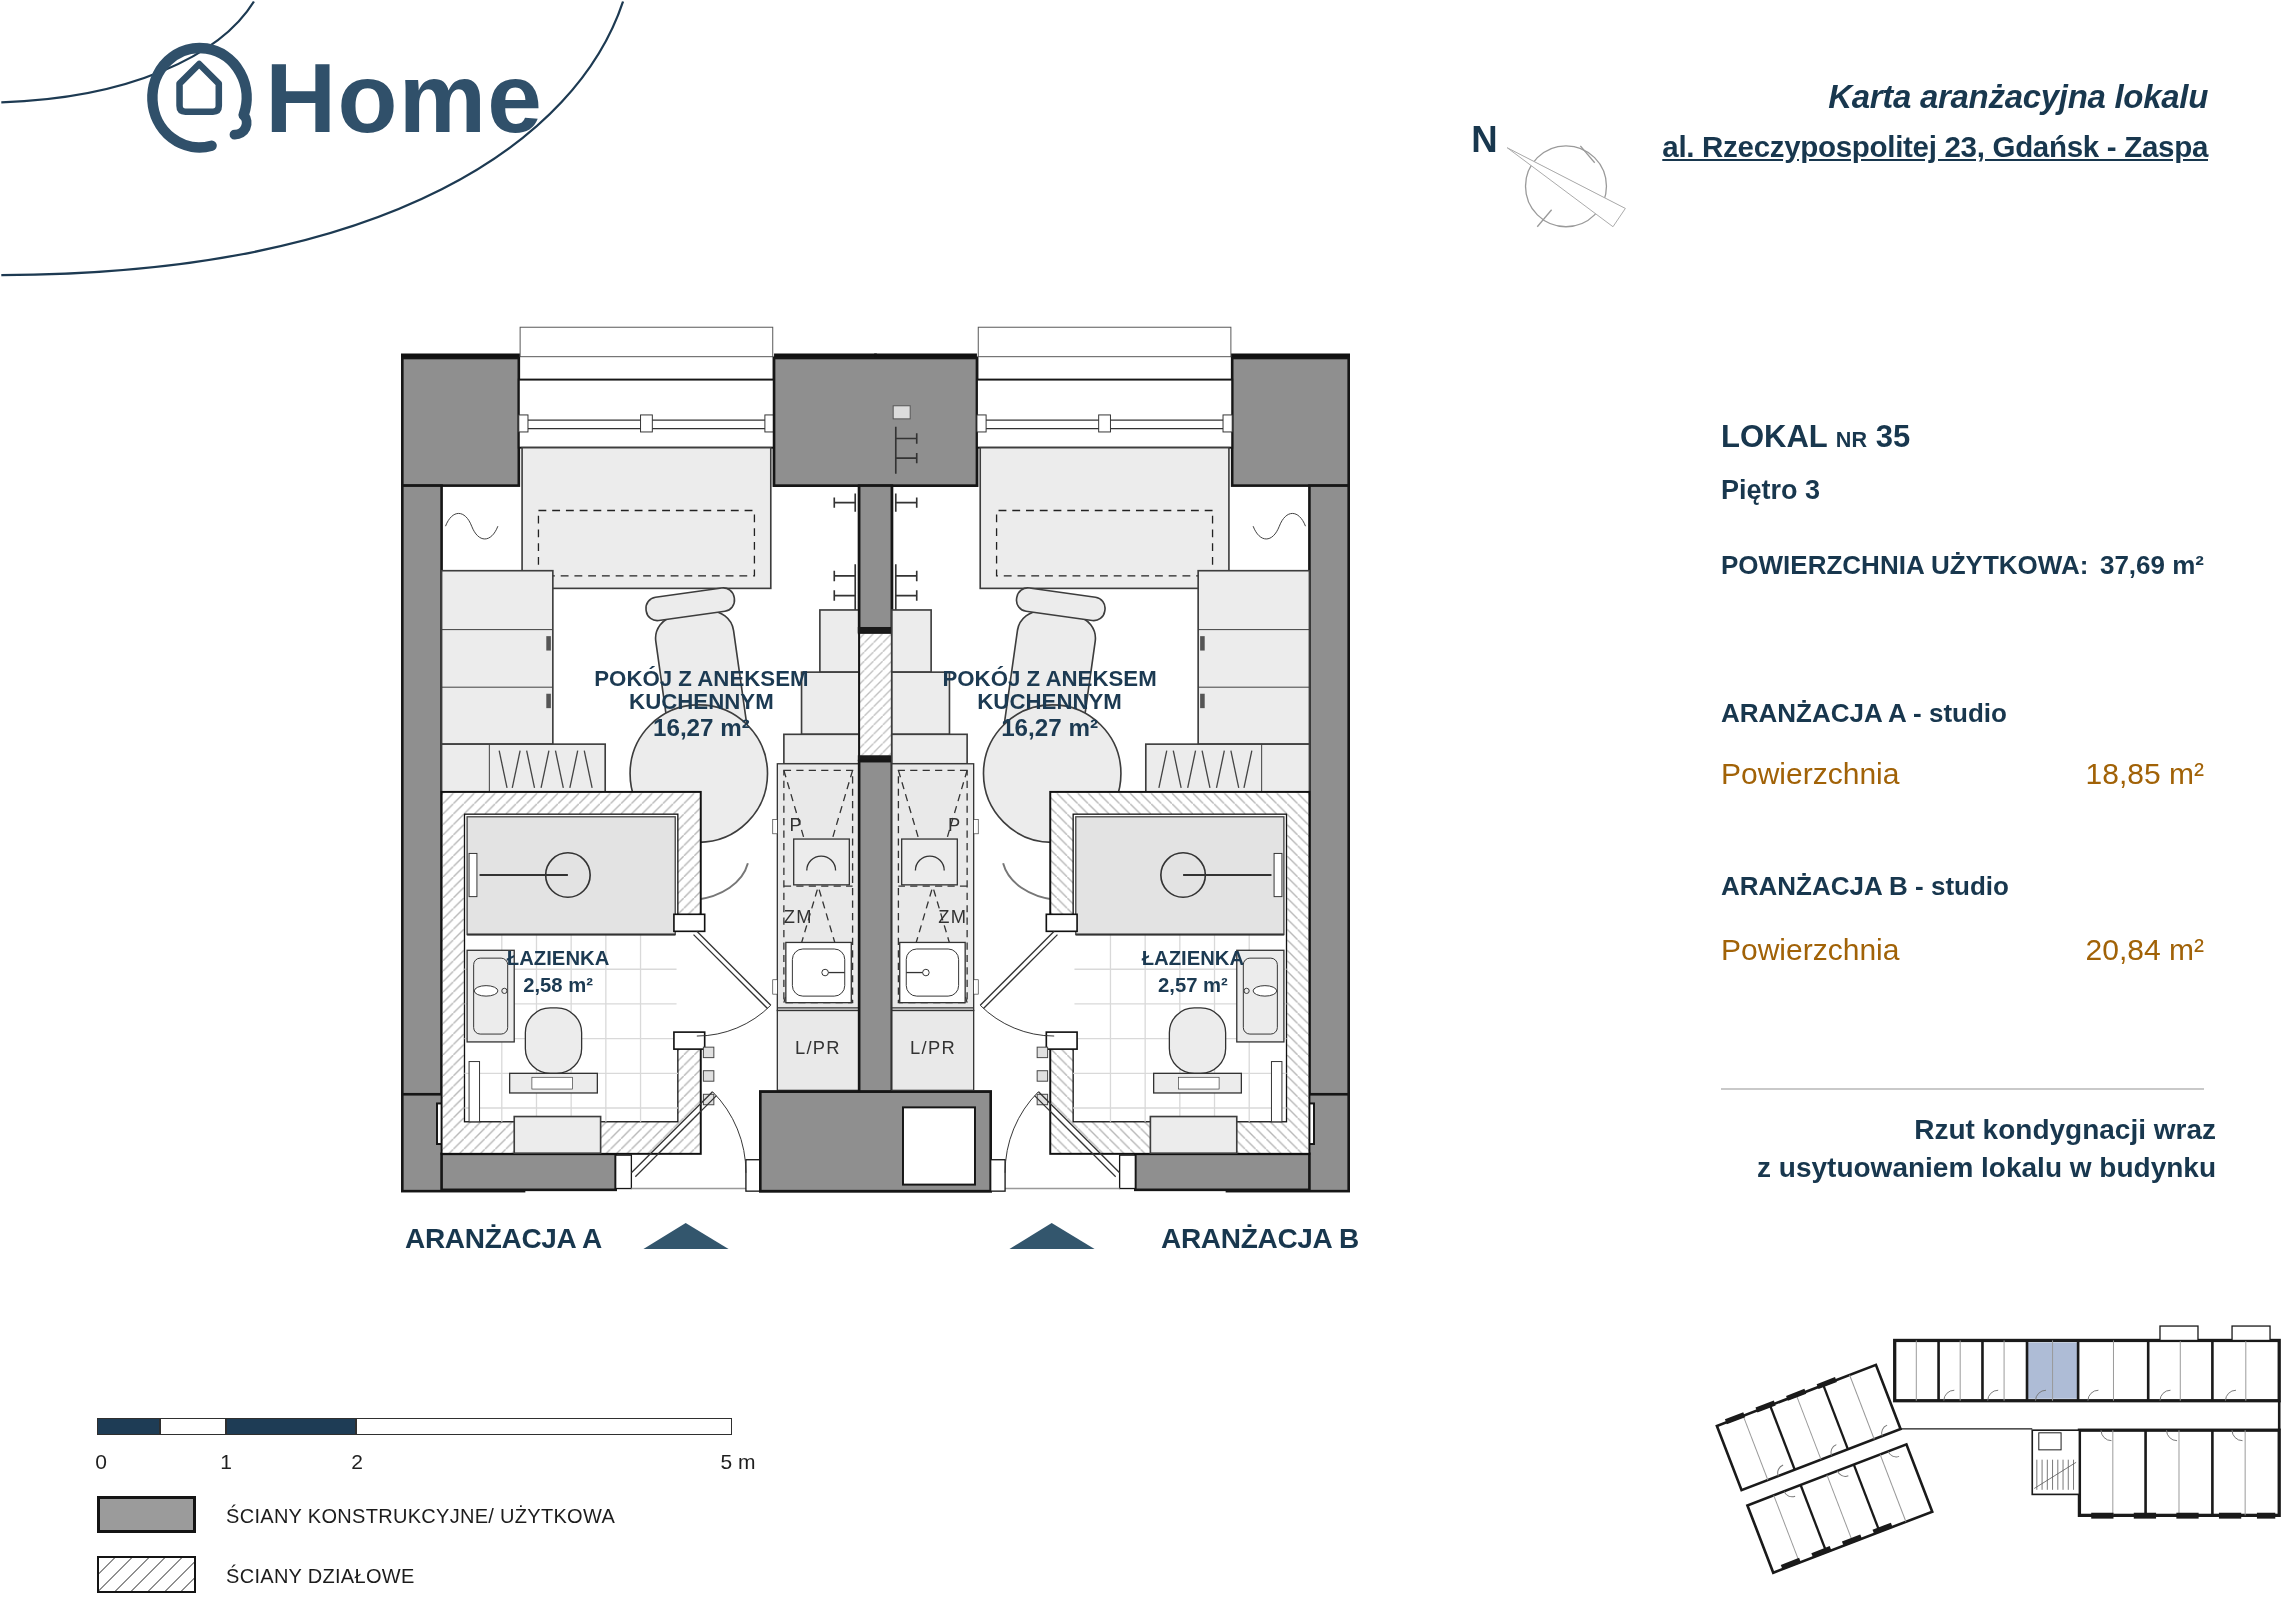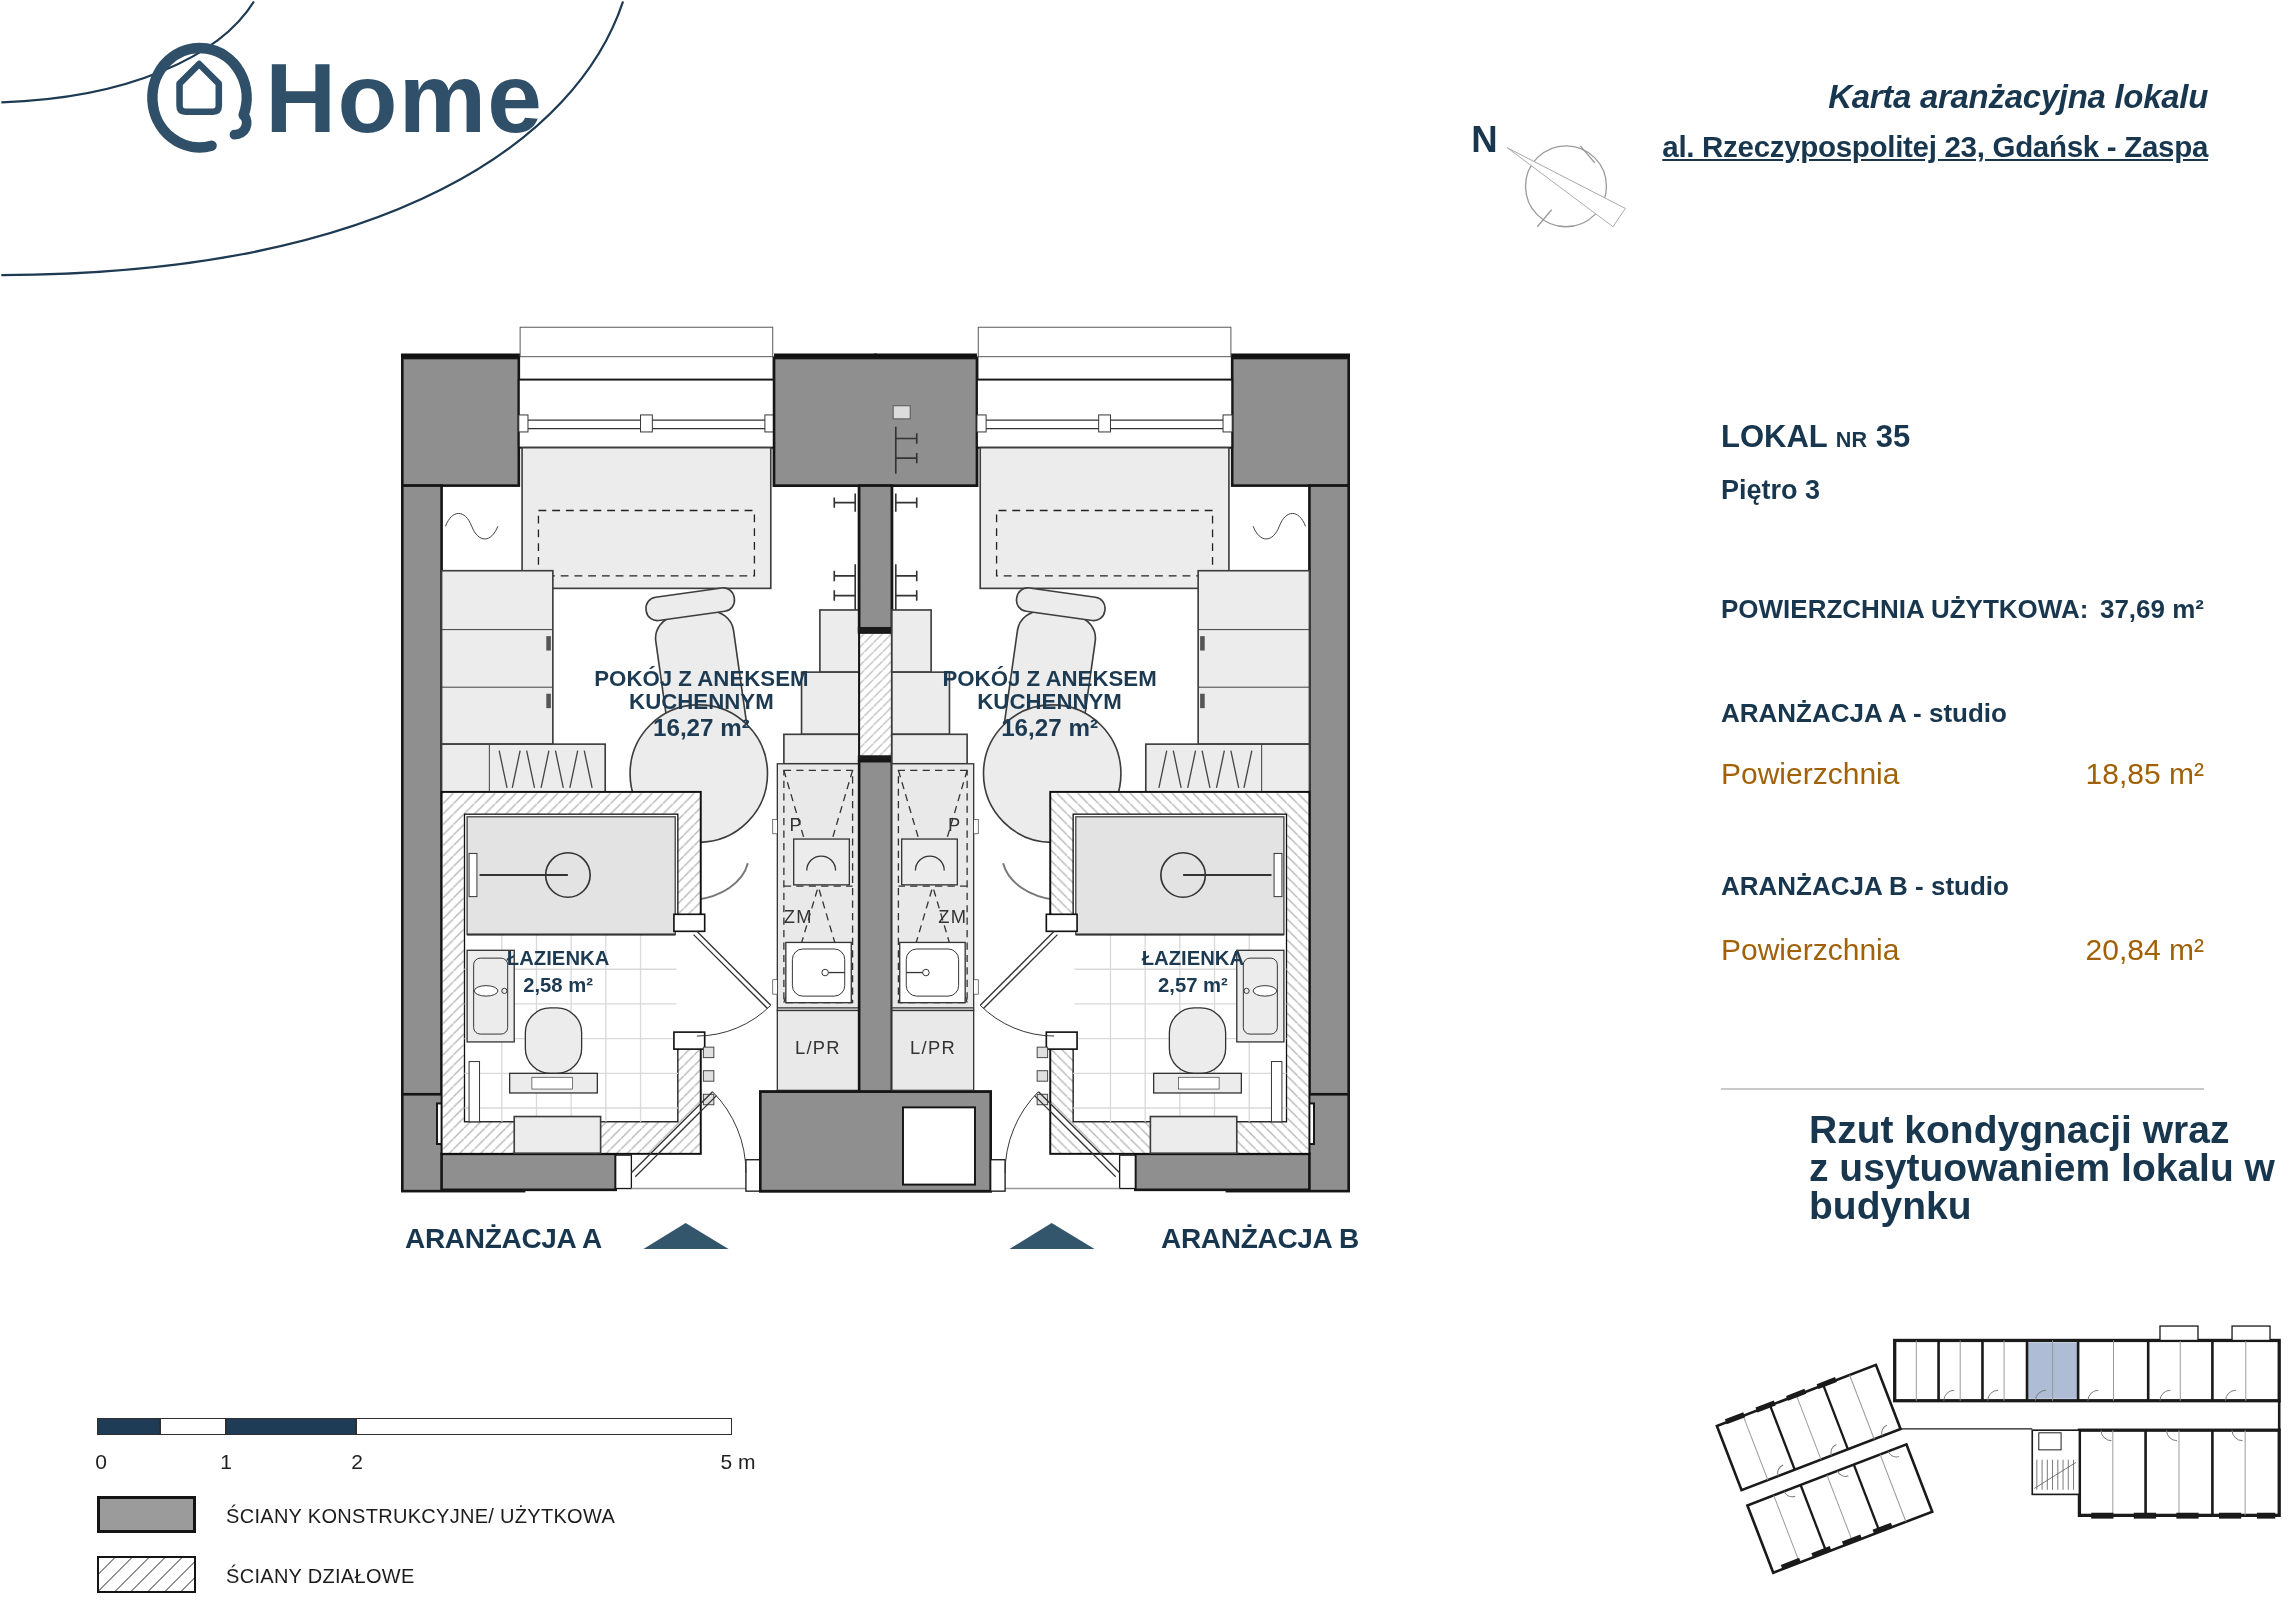--- a/index.html
+++ b/index.html
@@ -18,21 +18,21 @@
   
   .panel{left:1721px;top:0;width:483px;}
   .row{position:absolute;left:0;width:483px;display:flex;justify-content:space-between;align-items:baseline;}
   .h-lokal{font-size:31px;font-weight:bold;}
   .h-lokal .nr{font-size:21.6px;margin-top:44px;}
   .h-floor{font-size:27px;font-weight:bold;}
   .h-pow{font-size:26px;font-weight:bold;}
   .h-arr{font-size:26px;font-weight:bold;}
   .sub{font-size:30px;font-weight:normal;color:#a16207;}
   .divider{left:1721px;top:1088px;width:483px;height:2px;background:#c9c9c9;}
-  .siteplan-title{left:1809px;top:1111px;width:483px;font-size:39px;font-weight:bold;line-height:38px;}
+  .siteplan-title{left:1733px;top:1111px;width:483px;text-align:right;font-size:28px;font-weight:bold;line-height:38px;}
 
   
   .arr-label{font-size:28px;font-weight:bold;letter-spacing:-0.3px;color:#18374e;}
 
   
   .sbar{left:97px;top:1418px;width:636px;height:17px;display:flex;}
   .sbar div{box-sizing:border-box;border:1.3px solid #2f2f2f;height:17px;}
   .sbar .d{background:#1e3c55;}
   .sbar .w{background:#ffffff;}
   .tick{top:1450px;font-size:21px;color:#1f1f1f;transform:translateX(-50%);}
@@ -84,21 +84,21 @@
 </div>
 
 <div class="abs panel" style="height:982px">
   <div class="abs h-lokal" style="top:419px">
     <span>LOKAL</span>
     <span class="nr">NR</span>
     <span>35</span>
   </div>
   <div class="abs h-floor" style="top:475px">Piętro 3</div>
 
-  <div class="row" style="top:594px">
+  <div class="row" style="top:550px">
     <span class="h-pow">POWIERZCHNIA UŻYTKOWA:</span>
     <span class="h-pow">37,69 m²</span>
   </div>
 
   <div class="abs h-arr" style="top:698px">ARANŻACJA A - studio</div>
   <div class="row" style="top:757px">
     <span class="sub">Powierzchnia</span>
     <span class="sub">18,85 m²</span>
   </div>
 

